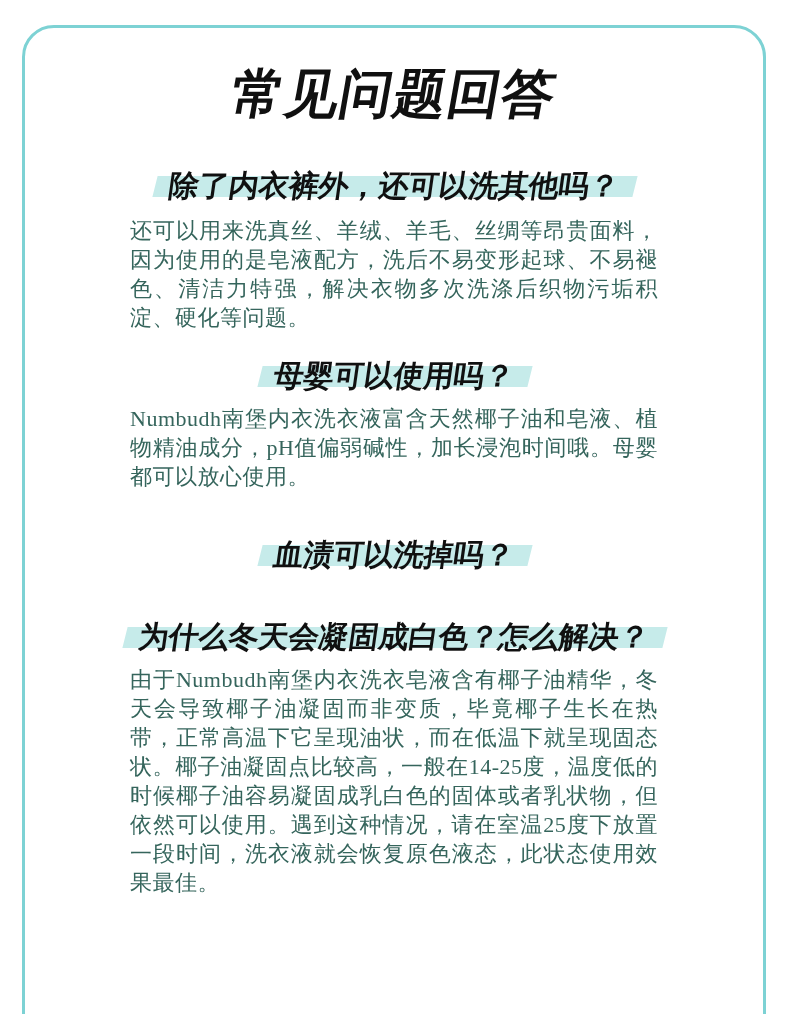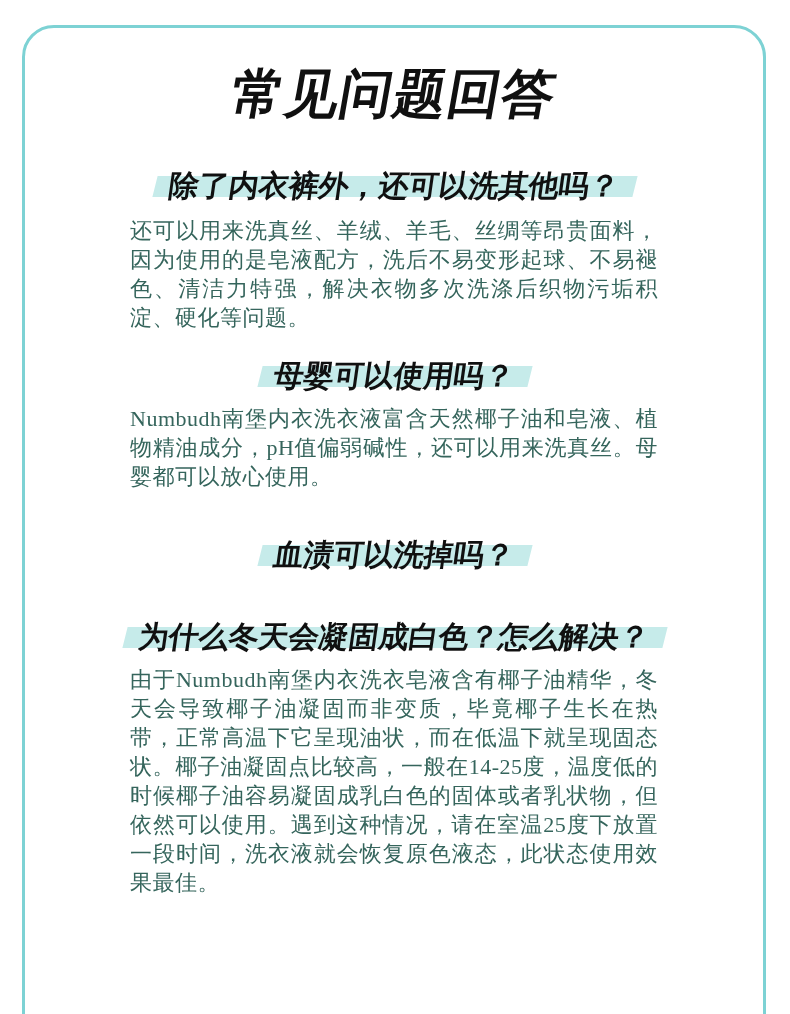--- a/index.html
+++ b/index.html
@@ -98,21 +98,21 @@
       </span>
     </div>
     <p class="answer mt-a1">还可以用来洗真丝、羊绒、羊毛、丝绸等昂贵面料，因为使用的是皂液配方，洗后不易变形起球、不易褪色、清洁力特强，解决衣物多次洗涤后织物污垢积淀、硬化等问题。</p>
 
     <div class="question mt-q2">
       <span class="q-wrap">
         <span class="q-band"></span>
         <span class="q-text">母婴可以使用吗？</span>
       </span>
     </div>
-    <p class="answer">Numbudh南堡内衣洗衣液富含天然椰子油和皂液、植物精油成分，pH值偏弱碱性，还可以用来洗真丝。母婴都可以放心使用。</p>
+    <p class="answer">Numbudh南堡内衣洗衣液富含天然椰子油和皂液、植物精油成分，pH值偏弱碱性，加长浸泡时间哦。母婴都可以放心使用。</p>
 
     <div class="question mt-q3">
       <span class="q-wrap">
         <span class="q-band"></span>
         <span class="q-text">血渍可以洗掉吗？</span>
       </span>
     </div>
 
     <div class="question mt-q4">
       <span class="q-wrap">

